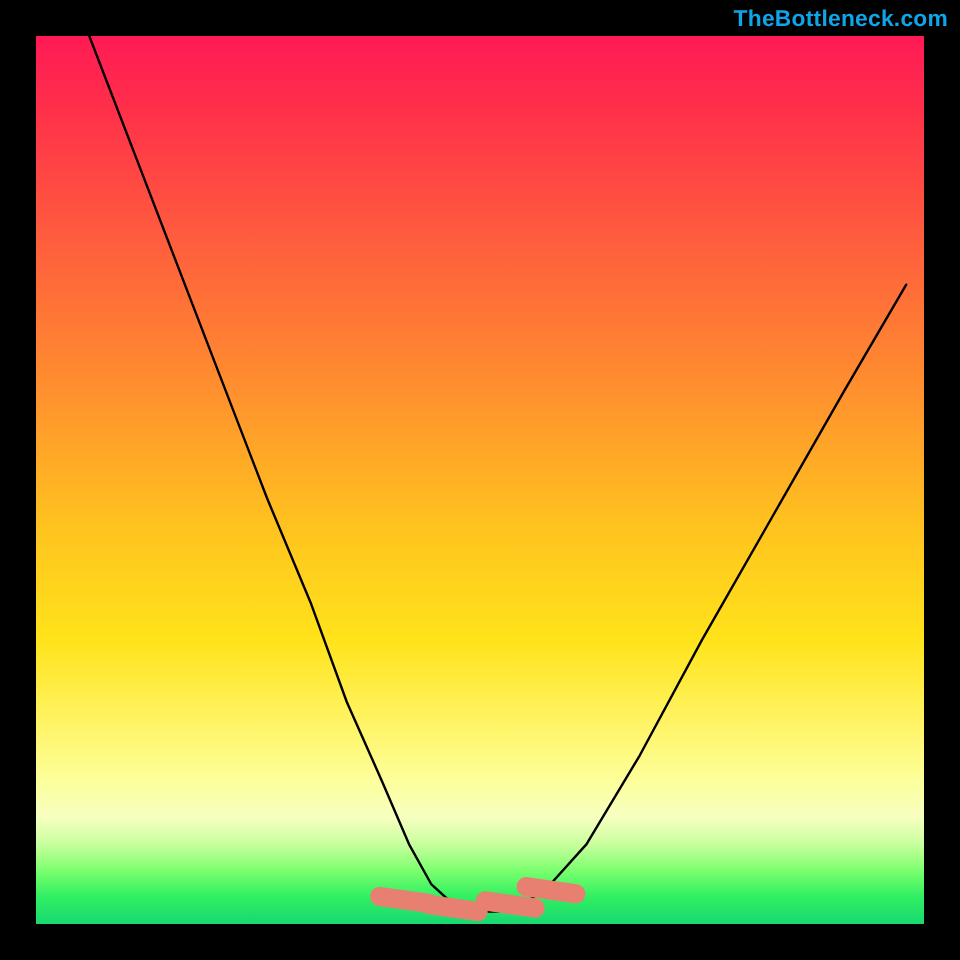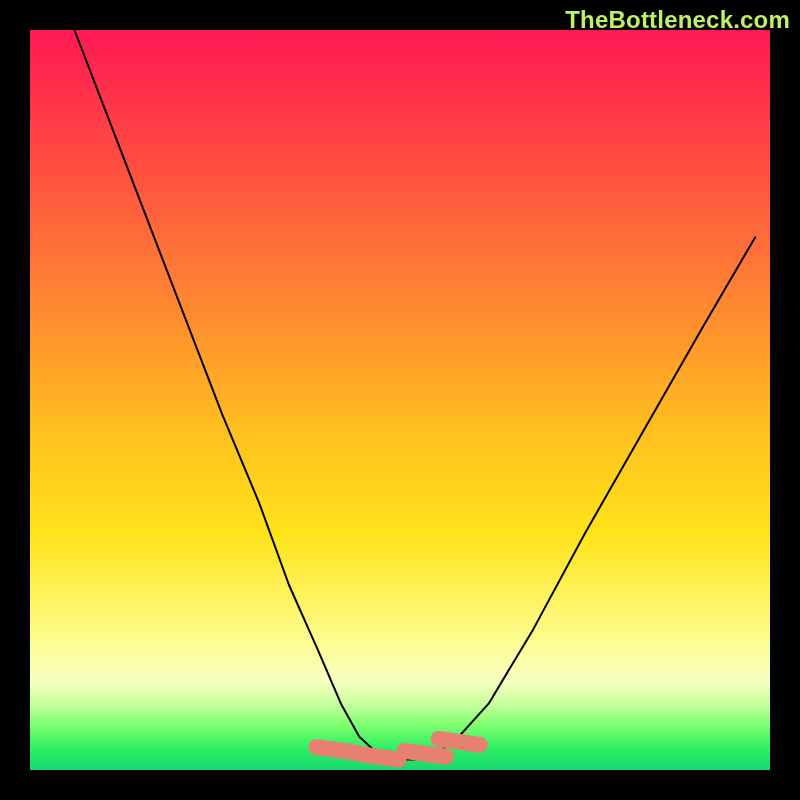--- a/index.html
+++ b/index.html
@@ -38,22 +38,22 @@
       #c9ff9e 91%,
       #7bff6e 94%,
       #2fef62 97%,
       #18d872 100%
     );
   }
   .watermark {
     position: absolute;
     top: 6px;
     right: 10px;
-    color: #bef264;
-    font-size: 24px;
+    color: #0ea5e9;
+    font-size: 19px;
     font-weight: 600;
     letter-spacing: 0.2px;
     user-select: none;
   }
   svg.curve {
     position: absolute;
     left: 0;
     top: 0;
     width: 740px;
     height: 740px;

